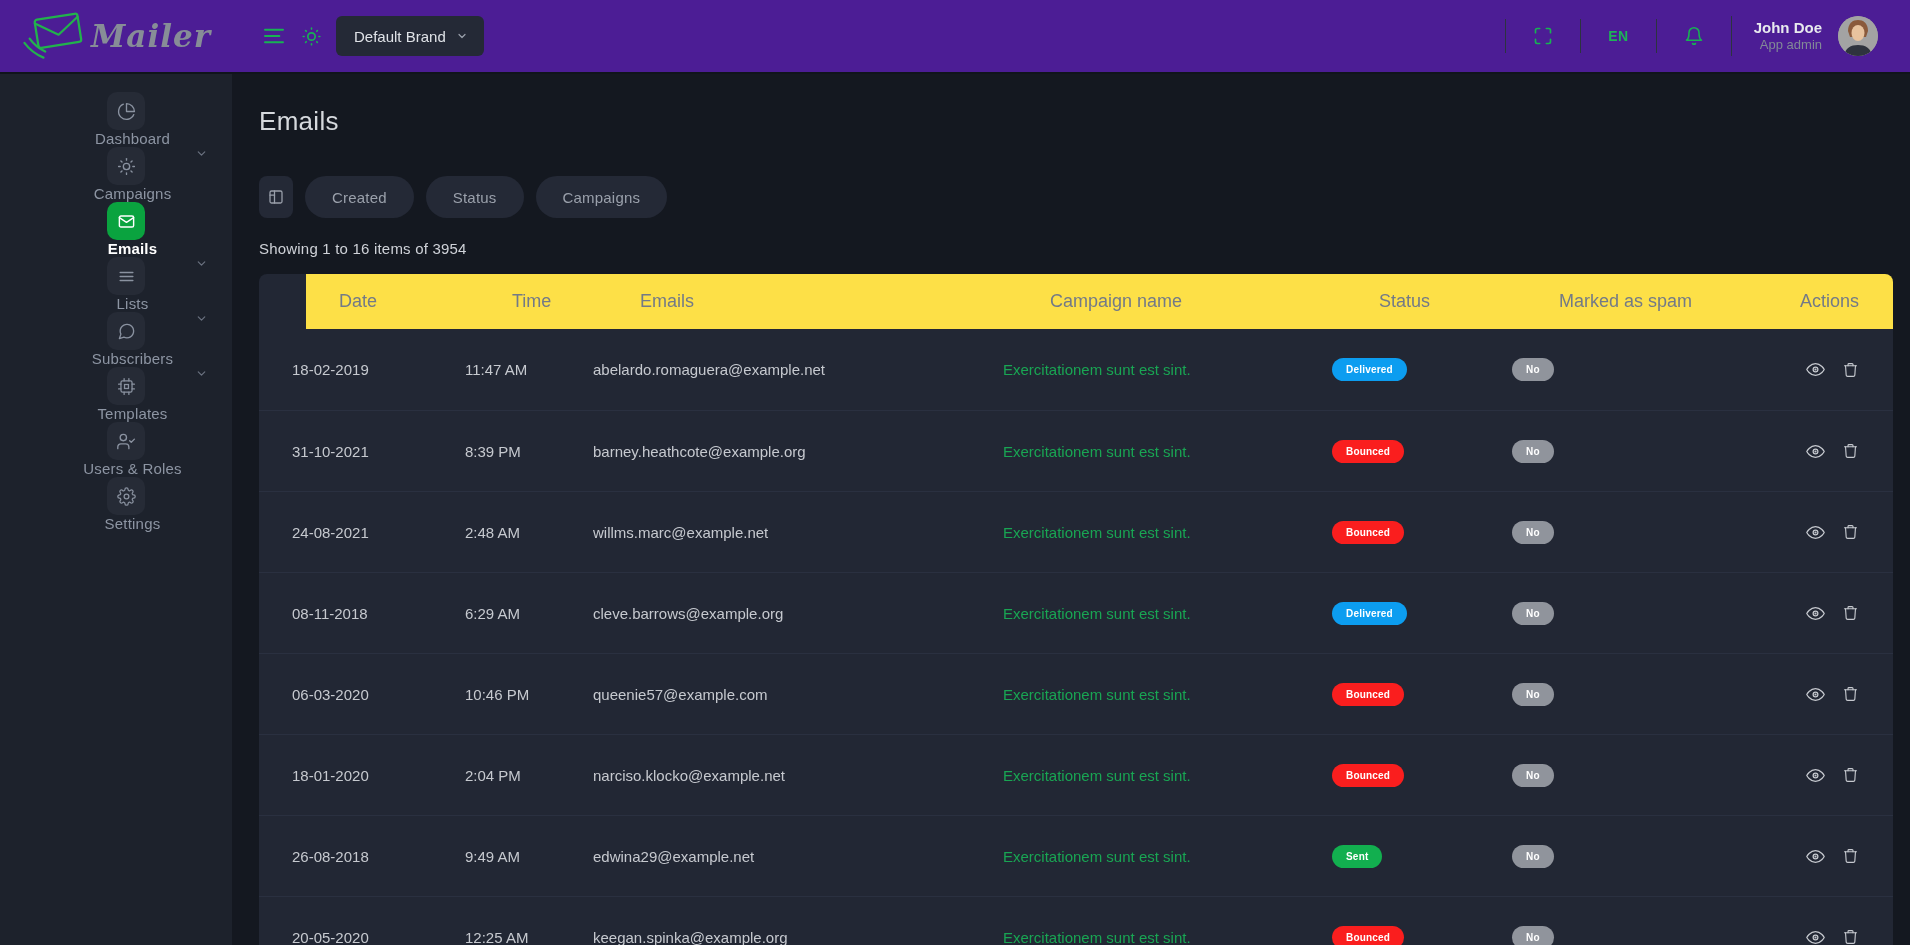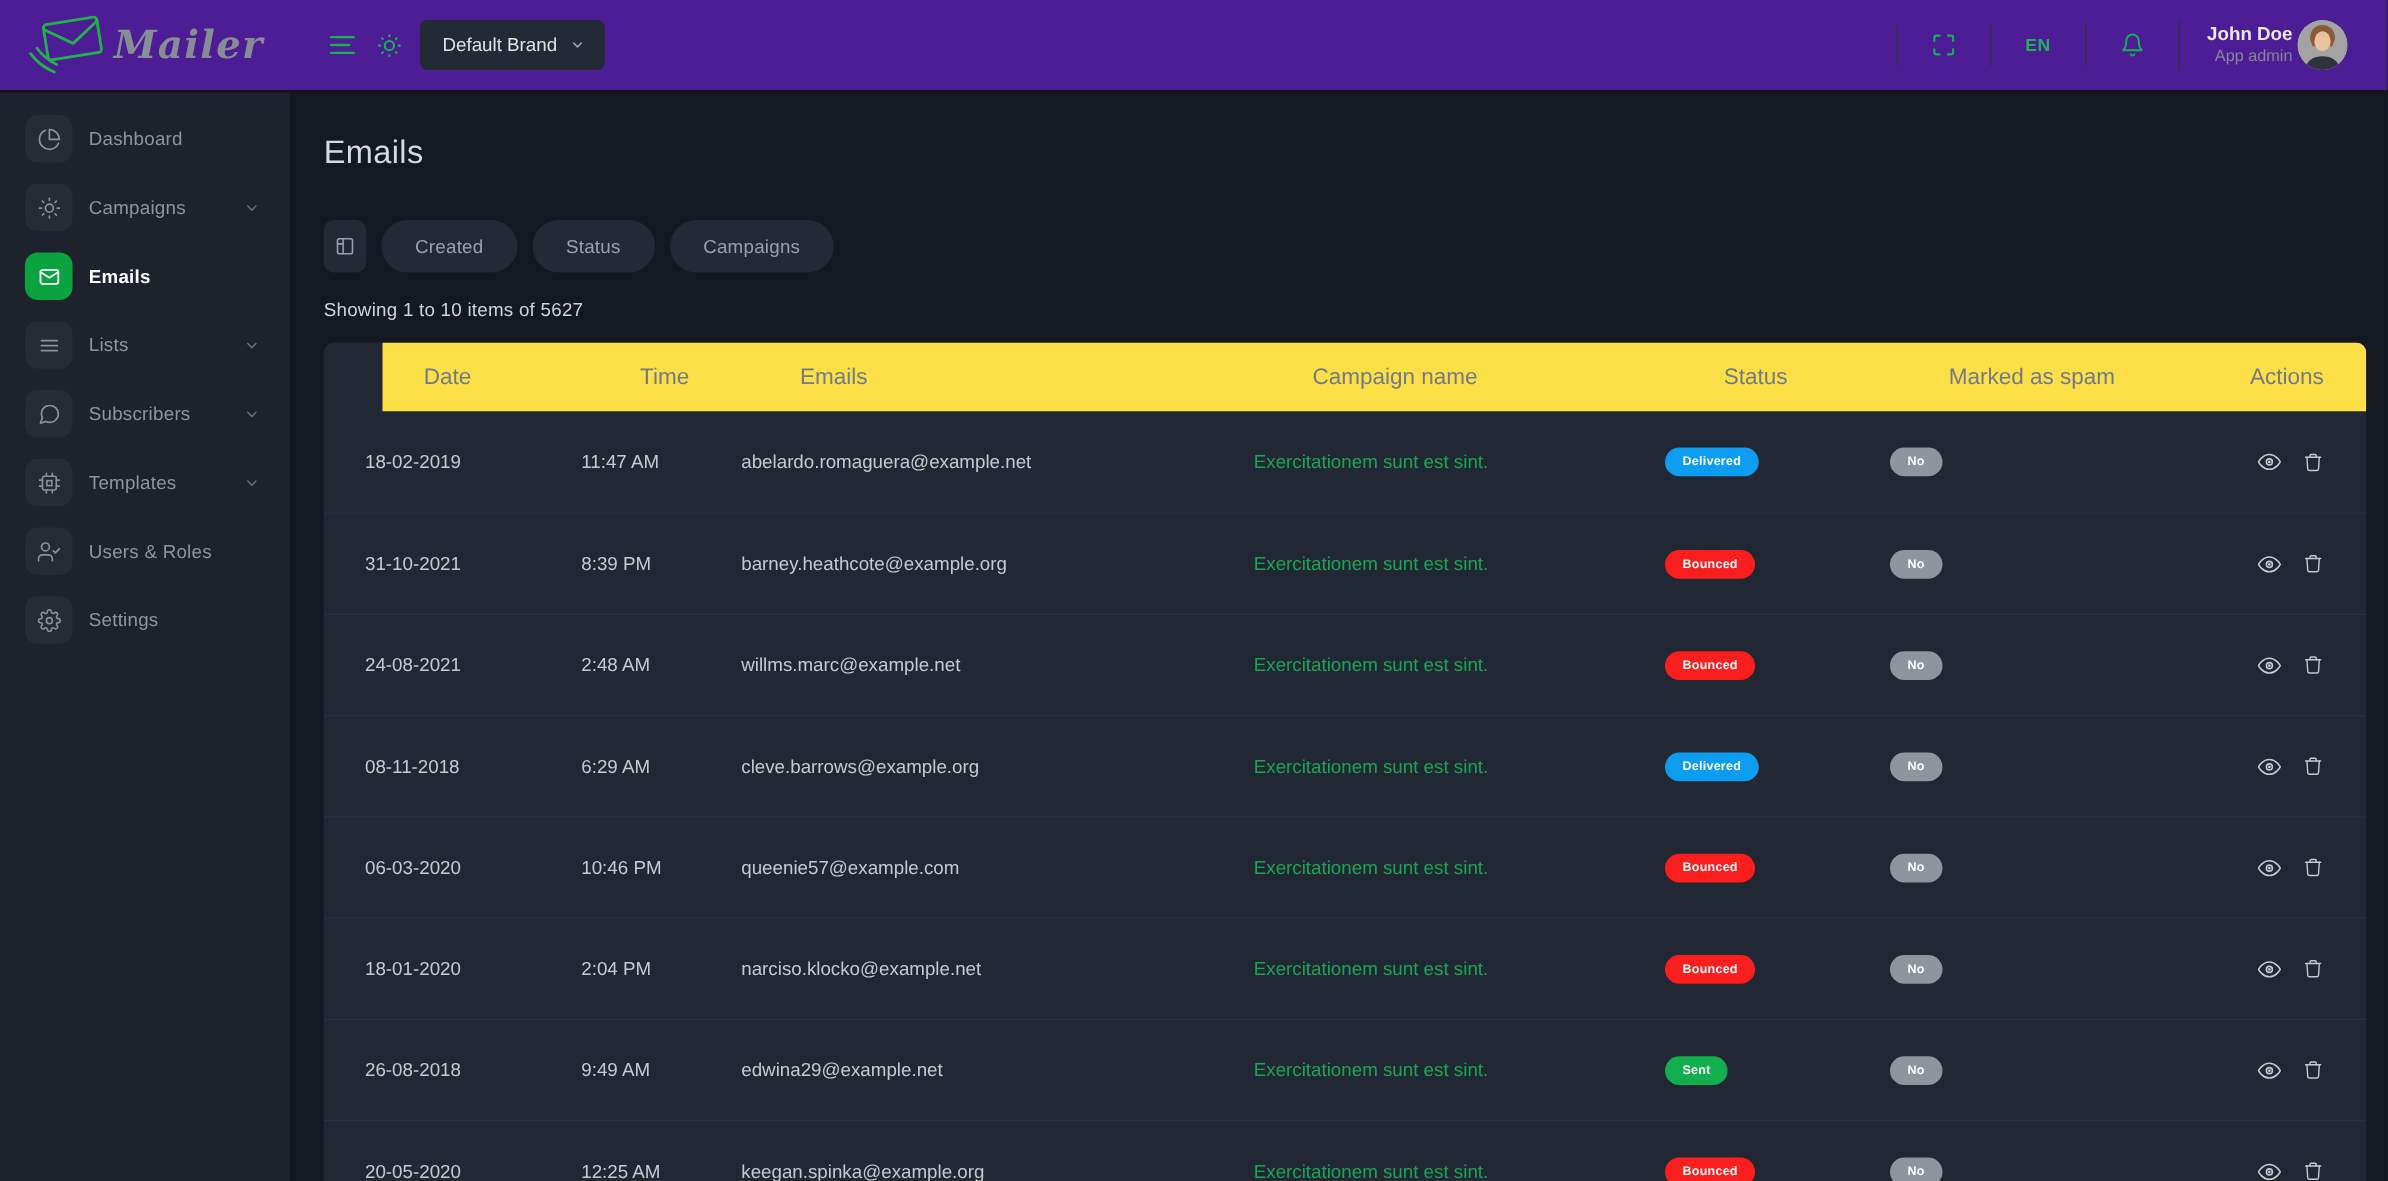--- a/index.html
+++ b/index.html
@@ -29,32 +29,32 @@
   .brightness { margin-right:14px; }
   .brand-select {
     height:40px; background:#242936; border:none; border-radius:6px;
     color:#dfe2e7; font-size:15px; display:flex; align-items:center; gap:10px;
     padding:0 16px 0 18px; cursor:pointer; font-family:inherit;
   }
   .brand-select .chev { color:#9aa0ab; }
   .top-right { margin-left:auto; display:flex; align-items:center; }
   .tr-item { display:flex; align-items:center; justify-content:center; padding:0 27px; height:34px; border-left:1px solid #2c3340; cursor:pointer; }
   .lang { color:#1db457; font-size:14px; font-weight:bold; letter-spacing:.5px; }
-  .user-chip { display:flex; align-items:center; gap:4px; padding-left:22px; border-left:1px solid #2c3340; cursor:pointer; }
+  .user-chip { display:flex; align-items:center; gap:16px; padding-left:22px; border-left:1px solid #2c3340; cursor:pointer; }
   .user-txt { text-align:right; line-height:1.25; }
   .user-name { color:#e8eaee; font-size:15px; font-weight:bold; }
   .user-role { color:#828997; font-size:13px; }
   .avatar { width:40px; height:40px; border-radius:50%; overflow:hidden; background:#9e9e9e; }
 
   
   .shell { display:flex; height:873px; }
   .sidebar { width:232px; min-width:232px; background:#1d222c; padding-top:20px; }
   .nav-item {
     display:flex; align-items:center; height:38px; margin:0 0 17px 20px;
-    cursor:pointer; position:relative;
+    cursor:pointer; position:relative;flex-direction:column;
   }
   .nav-tile {
     width:38px; height:38px; border-radius:10px; background:#262b36;
     display:flex; align-items:center; justify-content:center; color:#8a92a0;
     flex:none;
   }
   .nav-label { margin-left:13px; font-size:15px; color:#8d95a3; letter-spacing:.2px; }
   .nav-chevron { position:absolute; right:24px; color:#6b7280; }
   .nav-item.active .nav-tile { background:#0aa33f; color:#ffffff; }
   .nav-item.active .nav-label { color:#ffffff; font-weight:bold; }
@@ -307,21 +307,21 @@
             <path d="M4 9.5h6"></path>
           </svg>
       </button>
       <span id="filter-pills" style="display:flex;">
           <button class="pill">Created</button>
           <button class="pill">Status</button>
           <button class="pill">Campaigns</button>
         </span>
     </div>
 
-    <div class="summary">Showing 1 to 10 items of 5627</div>
+    <div class="summary">Showing 1 to 16 items of 3954</div>
 
     <section class="panel">
       <div class="tgrid thead" id="table-head">
           <div class="th">Date</div>
           <div class="th">Time</div>
           <div class="th">Emails</div>
           <div class="th">Campaign name</div>
           <div class="th">Status</div>
           <div class="th">Marked as spam</div>
           <div class="th th-actions">Actions</div>

